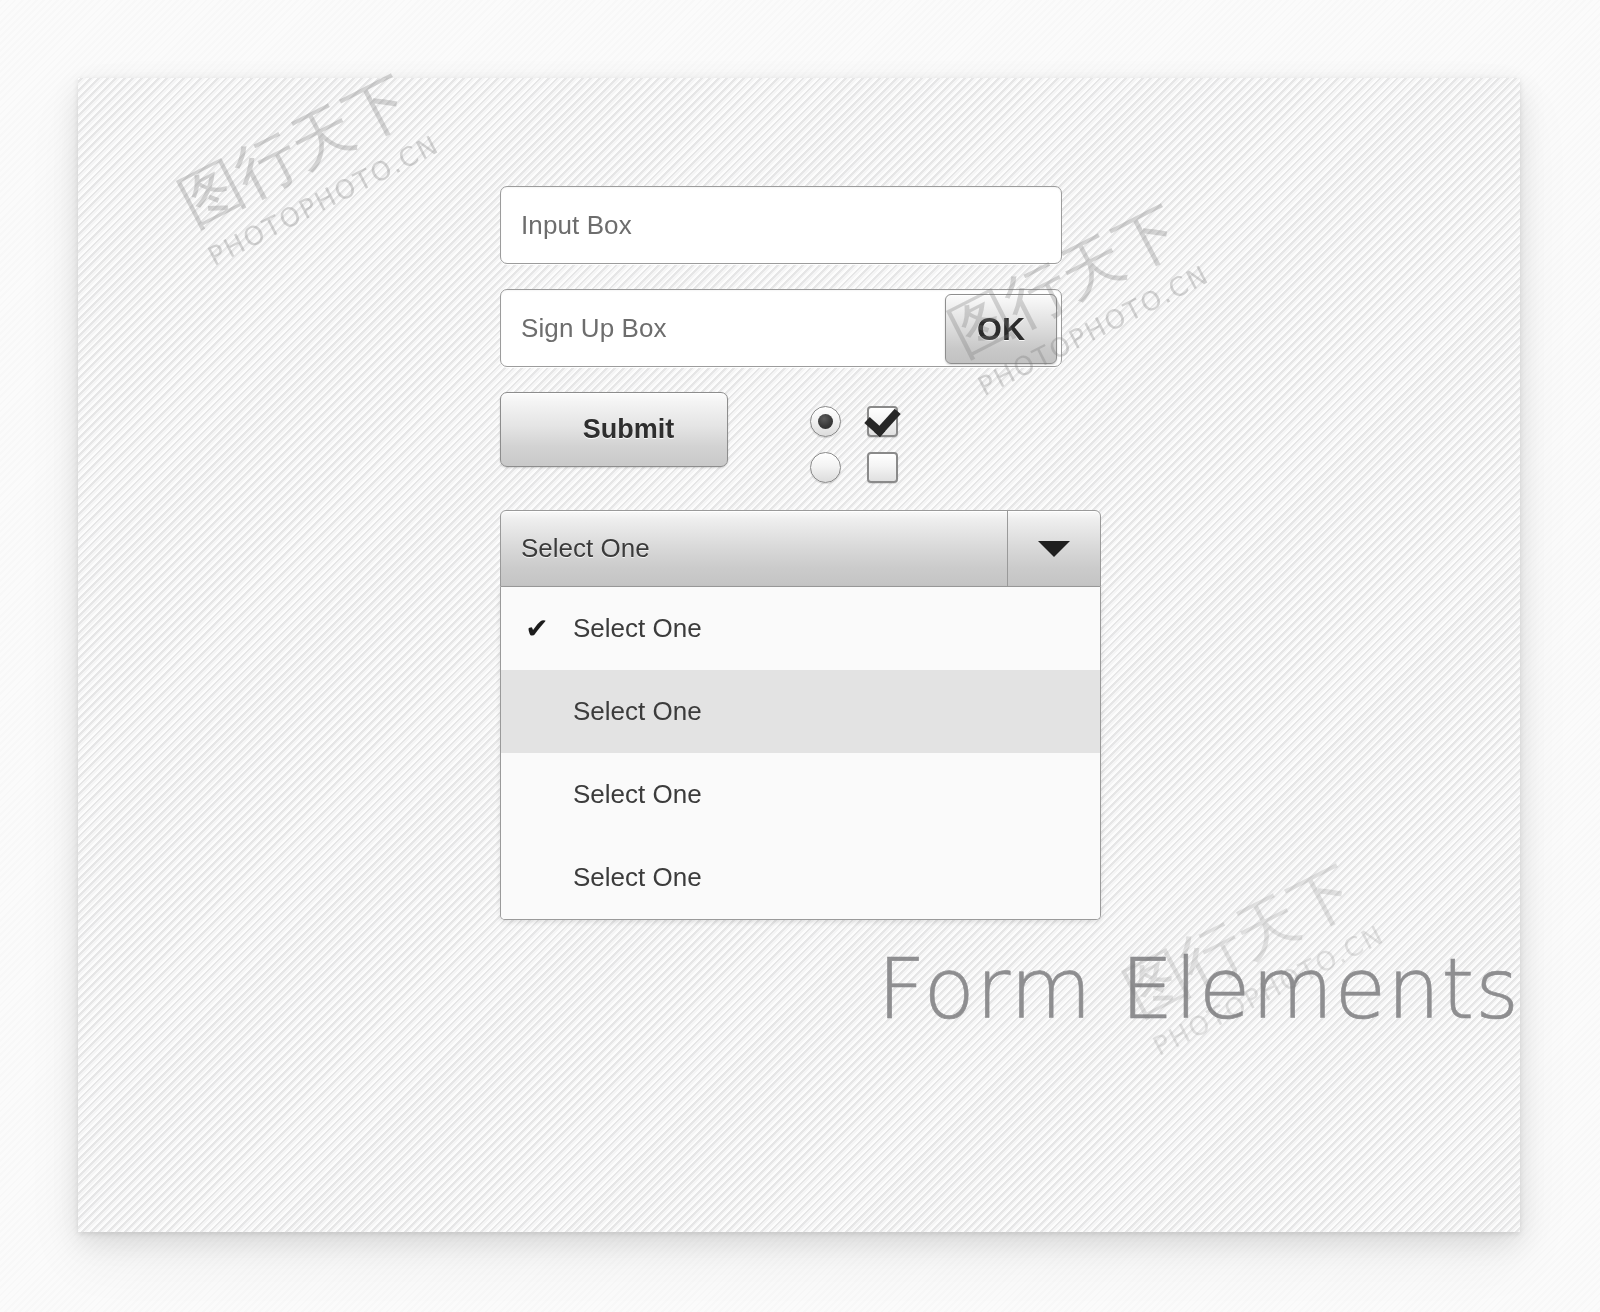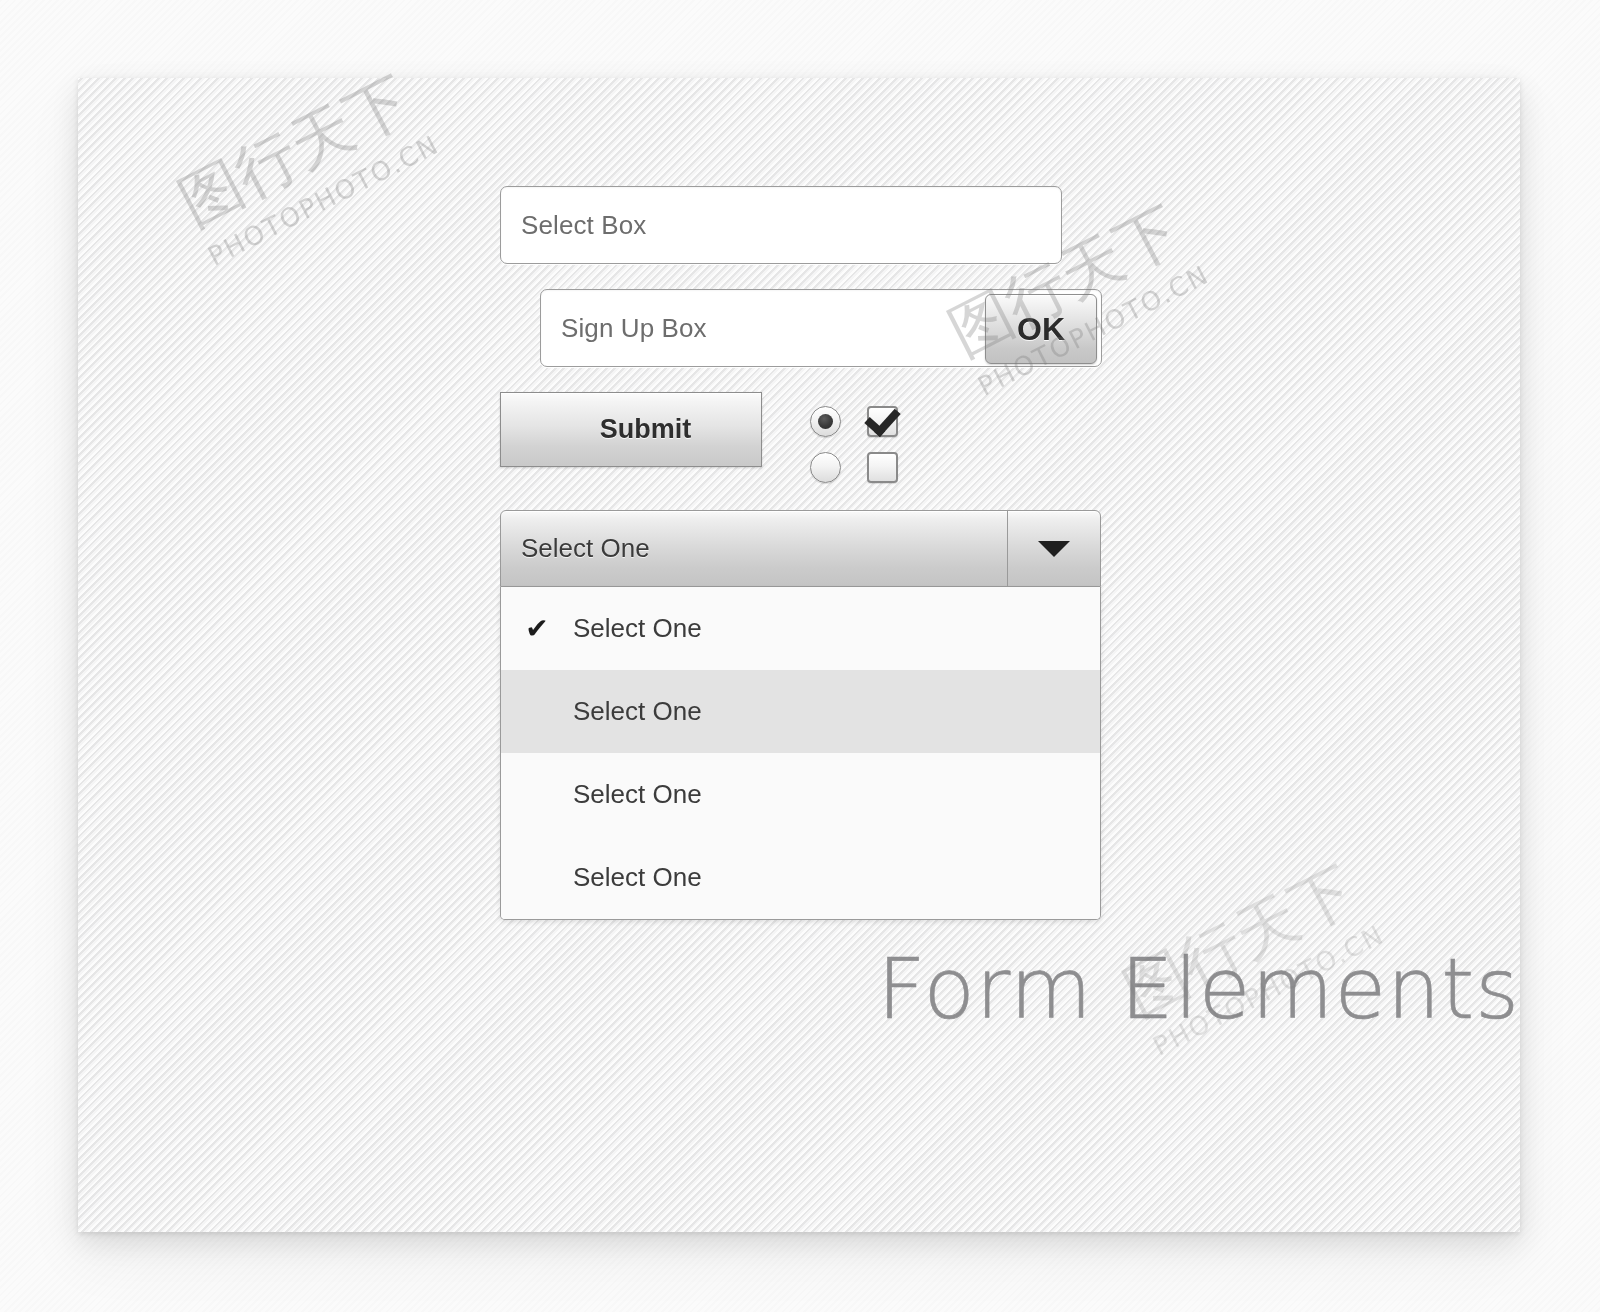--- a/index.html
+++ b/index.html
@@ -67,21 +67,21 @@
   }
   .textfield .ph {
     padding-left: 20px;
     font-size: 26px;
     color: #6d6d6d;
     letter-spacing: .1px;
     user-select: none;
   }
 
   #input-box-row   { position: absolute; left: 422px; top: 108px; }
-  #signup-box-row  { position: absolute; left: 422px; top: 211px; margin-left: 40px; }
+  #signup-box-row  { position: absolute; left: 422px; top: 211px; }
 
   
   #ok-button {
     position: absolute;
     right: 4px;
     top: 4px;
     width: 110px;
     height: 68px;
     border-radius: 6px;
     border: 1px solid #8e8e8e;
@@ -104,23 +104,23 @@
     cursor: pointer;
     user-select: none;
   }
 
   
   #submit-button {
     position: absolute;
     left: 422px;
     top: 314px;
     box-sizing: border-box;
-    width: 262px;
+    width: 228px;
     height: 75px;
-    border-radius: 0;
+    border-radius: 7px;
     border: 1px solid #8d8d8d;
     background: linear-gradient(to bottom,
         #fcfcfc 0%,
         #f4f4f4 12%,
         #e4e4e4 46%,
         #d2d2d2 74%,
         #c9c9c9 100%);
     box-shadow:
       inset 0 1px 0 rgba(255,255,255,0.95),
       0 1px 2px rgba(0,0,0,0.16);
@@ -313,21 +313,21 @@
 </style>
 </head>
 <body>
 
 <div id="page-backdrop"></div>
 
 <div id="panel">
 
   <div id="input-box-row">
     <div class="textfield">
-      <span class="ph">Select Box</span>
+      <span class="ph">Input Box</span>
     </div>
   </div>
 
   <div id="signup-box-row">
     <div class="textfield">
       <span class="ph">Sign Up Box</span>
       <div id="ok-button">OK</div>
     </div>
   </div>
 

